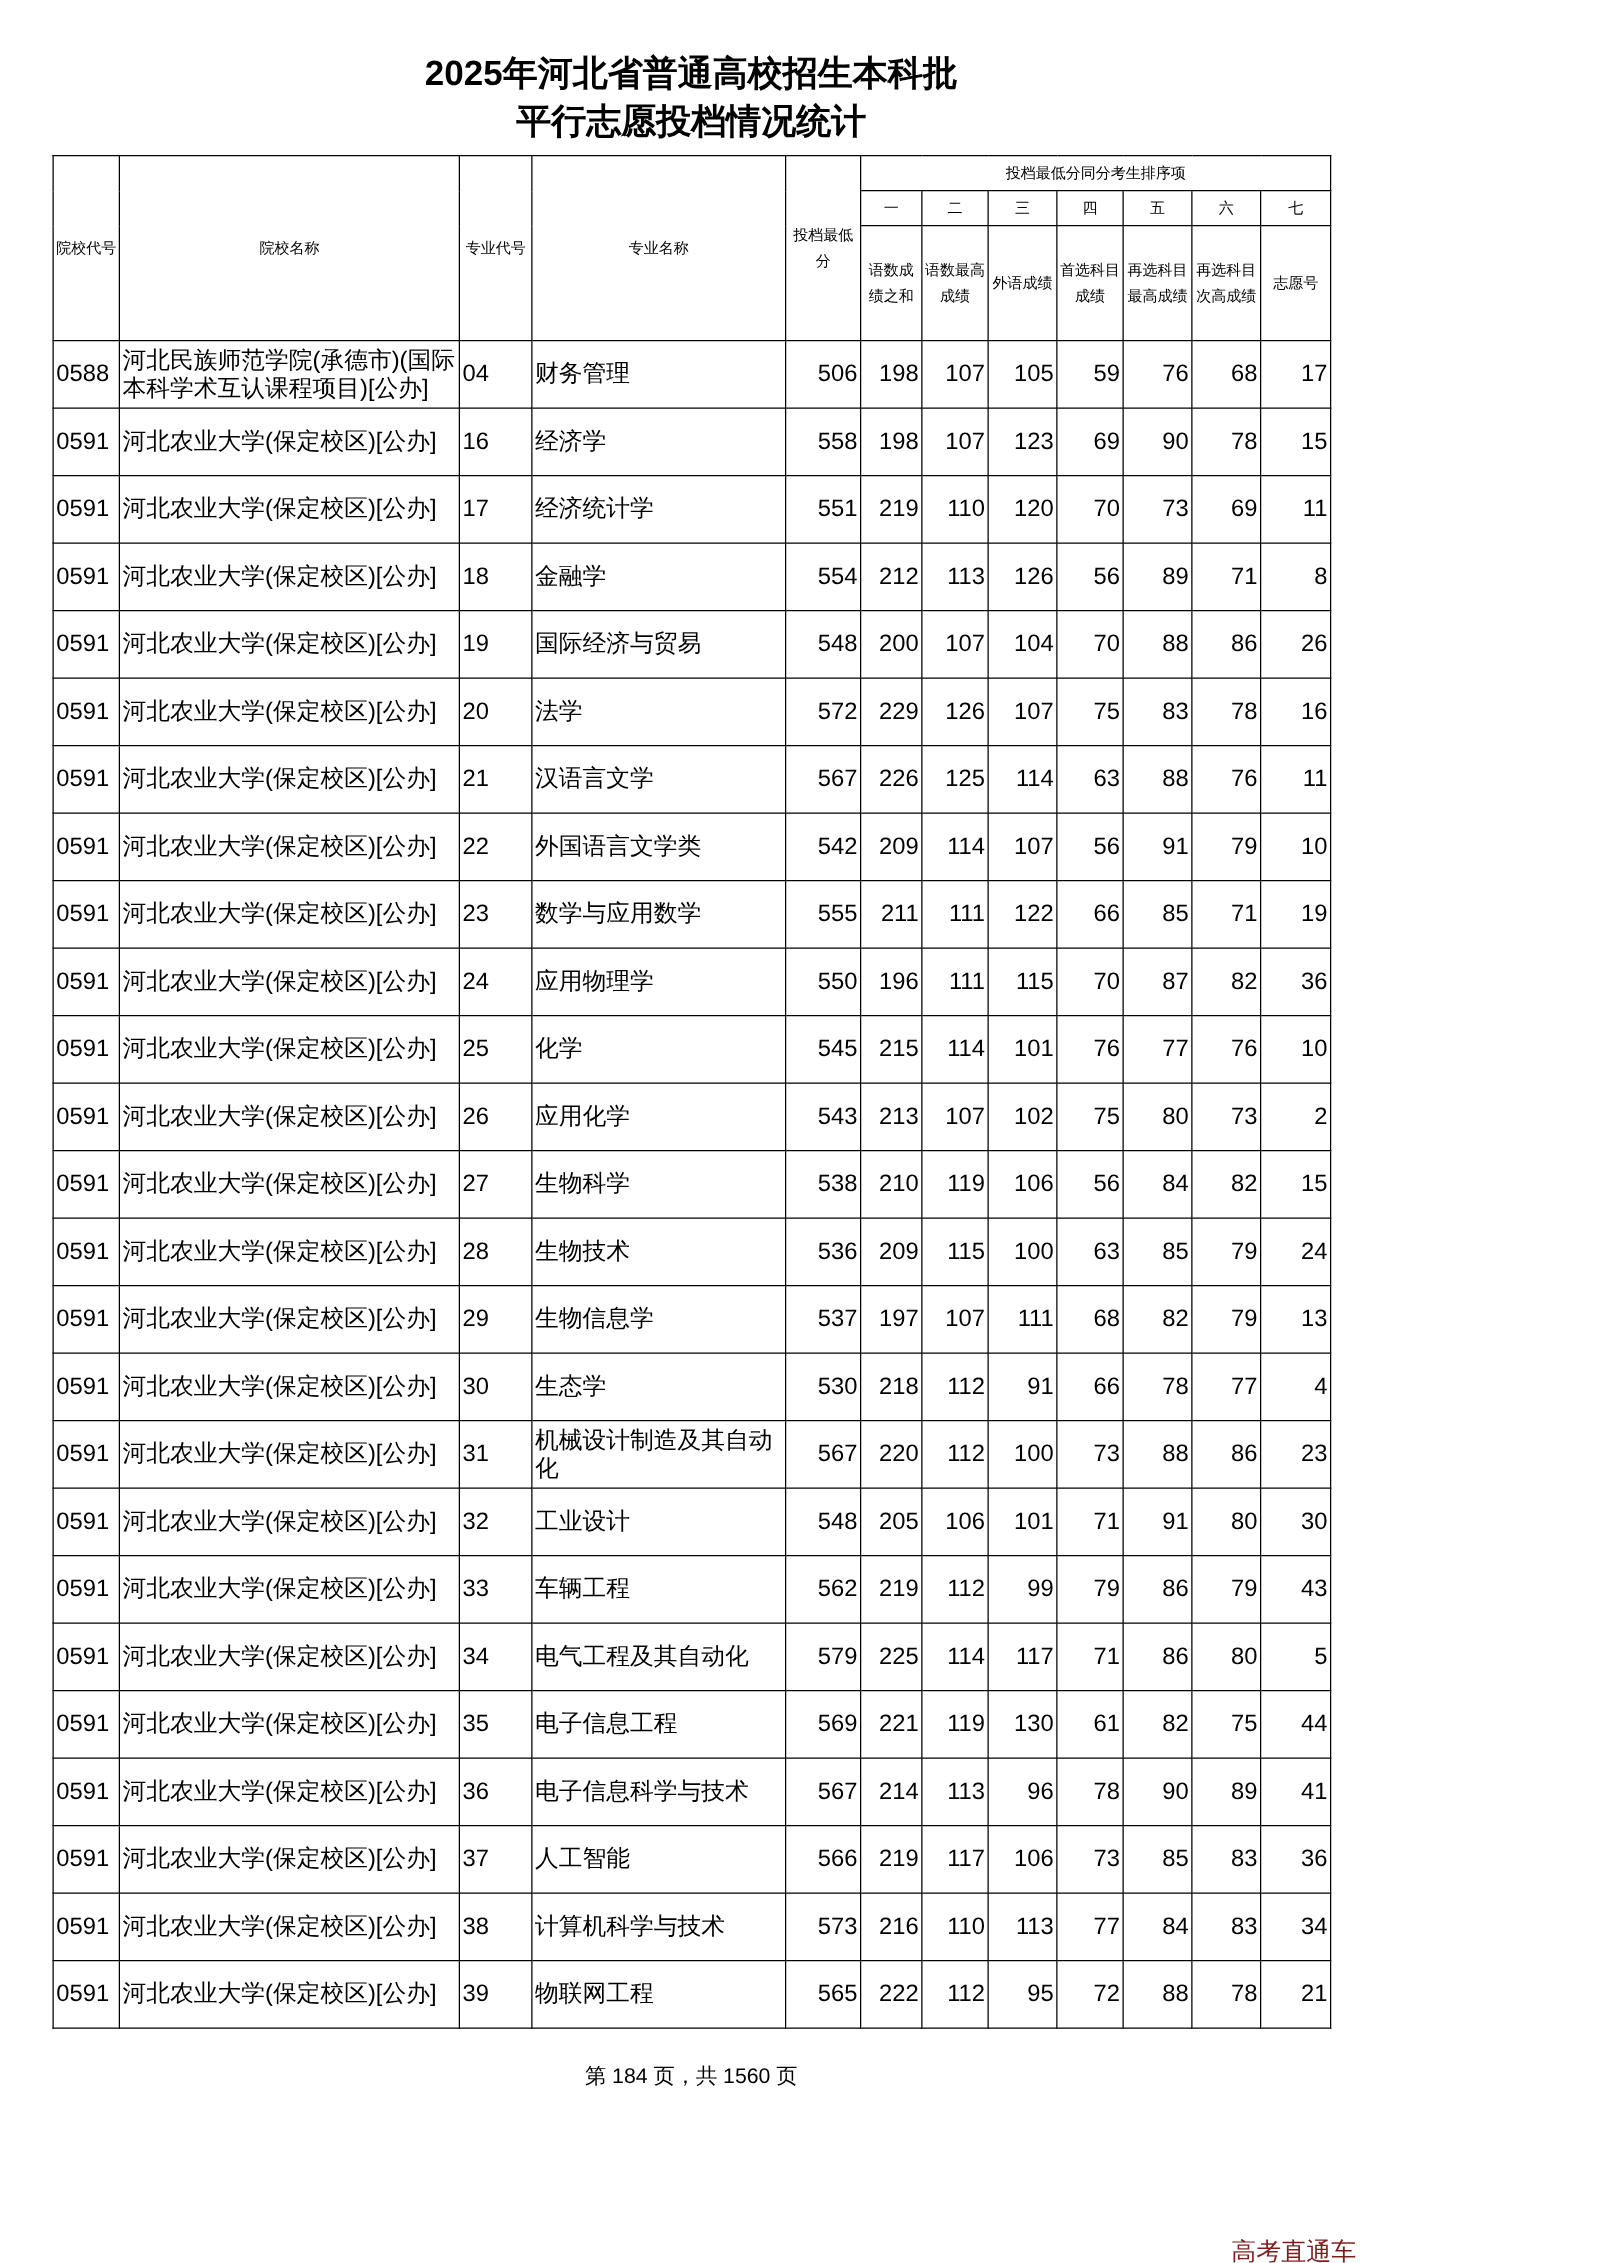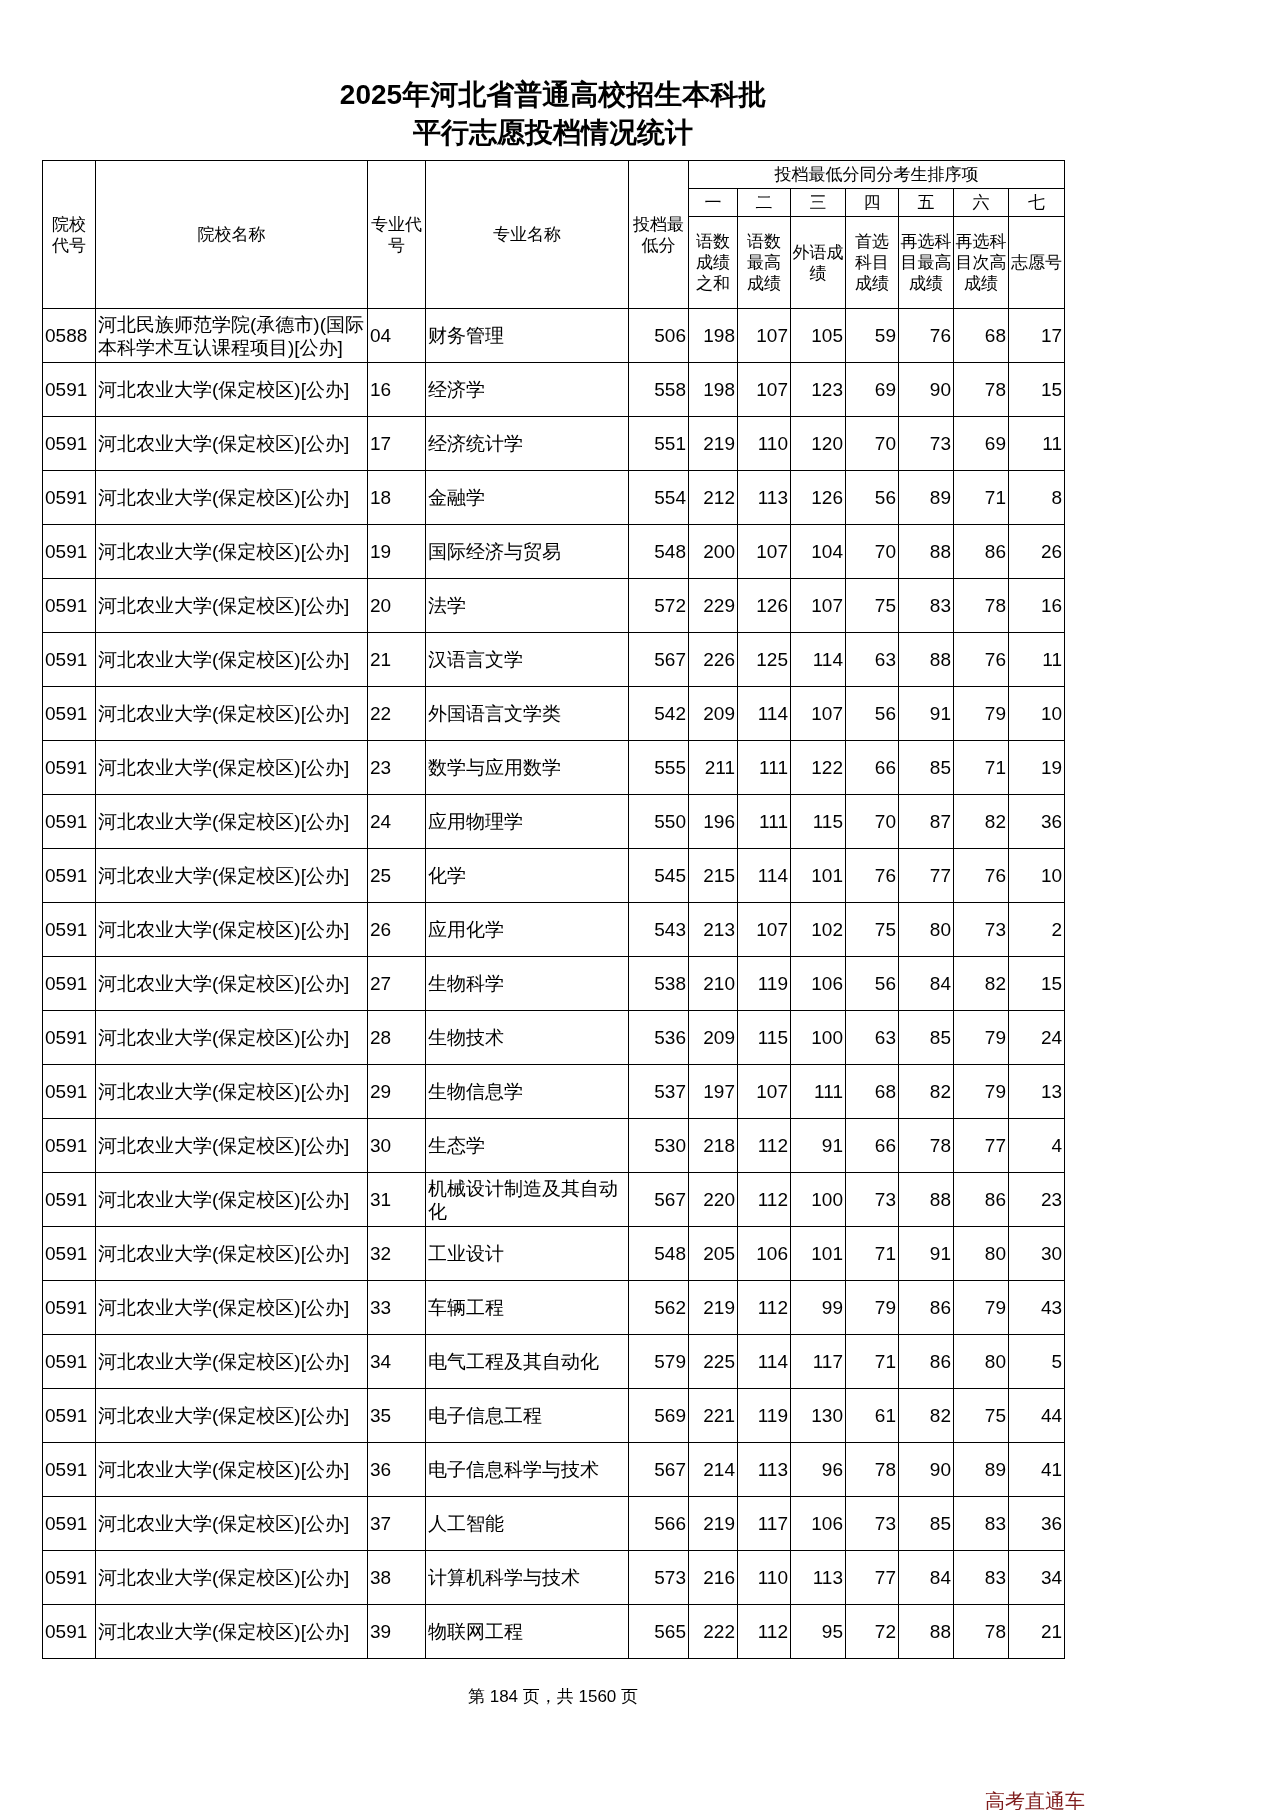--- a/index.html
+++ b/index.html
@@ -8,21 +8,21 @@
     width: 1280px;
     height: 1810px;
     position: relative;
     font-family: "Liberation Sans", sans-serif;
     color: #000;
     overflow: hidden;
   }
   .content {
     width: 1022px;
     margin-left: 42px;
-    padding-top: 76px;
+    padding-top: 40px;
   }
   .page-title {
     text-align: center;
     font-size: 28px;
     font-weight: bold;
     line-height: 38px;
   }
   .labels-row {
     position: relative;
     margin-top: 16px;
@@ -45,21 +45,21 @@
   table.stats {
     margin-top: 8px;
     width: 1022px;
     border-collapse: collapse;
     table-layout: fixed;
   }
   table.stats th, table.stats td {
     border: 1px solid #000;
   }
   table.stats th {
-    font-size: 17px;
+    font-size: 12px;
     font-weight: normal;
     text-align: center;
     vertical-align: middle;
     line-height: 21px;
     padding: 2px 1px;
   }
   th.group-header { height: 28px; }
   tr.rank-num-row th { height: 28px; }
   tr.rank-label-row th { height: 92px; }
   table.stats td {

